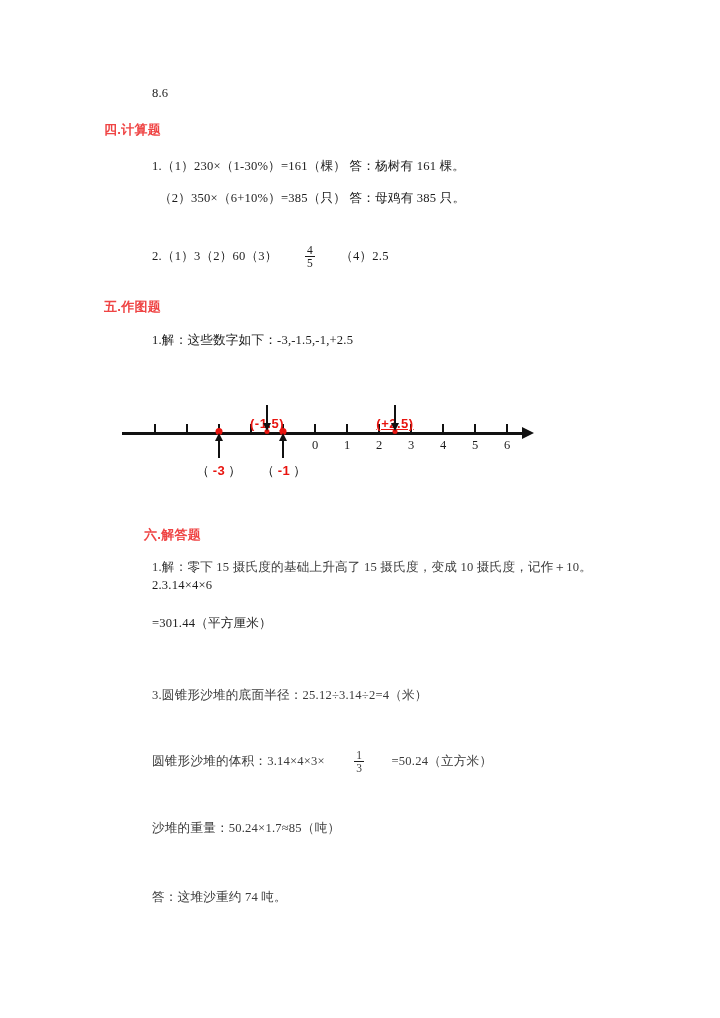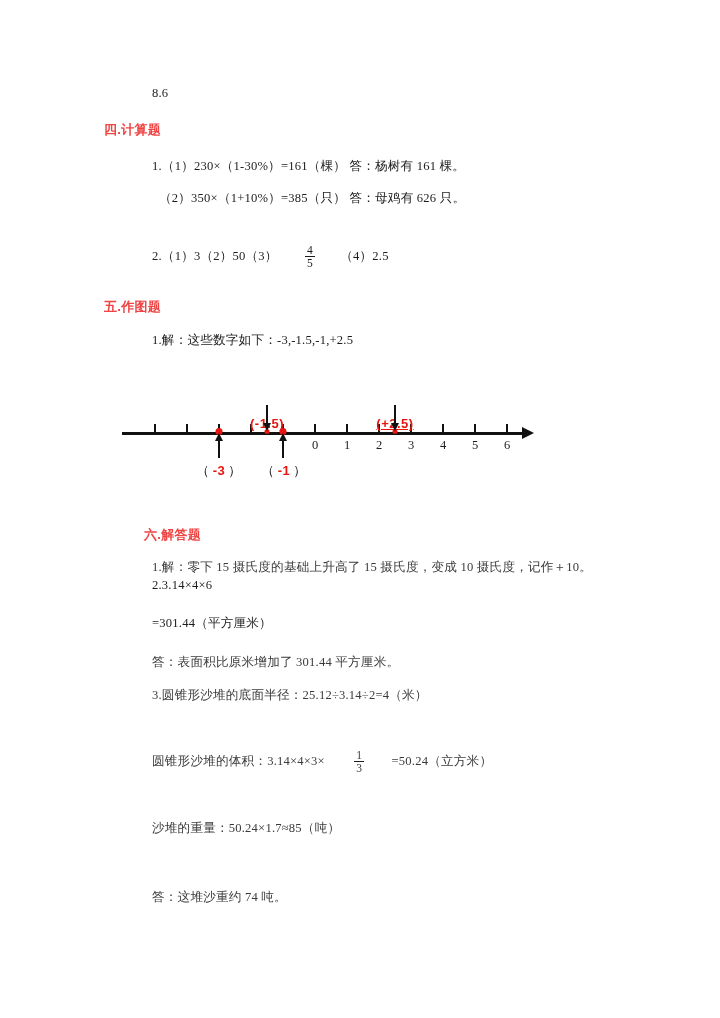--- a/index.html
+++ b/index.html
@@ -175,24 +175,24 @@
 <body>
 
 <div class="page">
 
   <div class="line" style="left:104px; top:86px;">8.6</div>
 
   <div class="heading" style="left:104px; top:121px;">四.计算题</div>
 
   <div class="line" style="left:104px; top:159px;">1.（1）230×（1-30%）=161（棵）      答：杨树有 161 棵。</div>
 
-  <div class="line" style="left:111px; top:191px;">（2）350×（1+10%）=385（只）      答：母鸡有 626 只。</div>
+  <div class="line" style="left:111px; top:191px;">（2）350×（6+10%）=385（只）      答：母鸡有 385 只。</div>
 
   <div class="line" style="left:104px; top:245px;">
-    <span>2.（1）3（2）50（3）</span>
+    <span>2.（1）3（2）60（3）</span>
     <span class="frac" style="margin-left:24px; margin-right:22px;">
       <span class="num">4</span>
       <span class="den">5</span>
     </span>
     <span>（4）2.5</span>
   </div>
 
   <div class="heading" style="left:104px; top:298px;">五.作图题</div>
 
   <div class="line" style="left:104px; top:333px;">1.解：这些数字如下：-3,-1.5,-1,+2.5</div>
@@ -242,21 +242,20 @@
   </div>
 
   <div class="heading" style="left:104px; top:526px;margin-left:40px;">六.解答题</div>
 
   <div class="line faint" style="left:104px; top:560px;">1.解：零下 15 摄氏度的基础上升高了 15 摄氏度，变成 10 摄氏度，记作＋10。</div>
 
   <div class="line" style="left:104px; top:578px;">2.3.14×4×6</div>
 
   <div class="line" style="left:104px; top:616px;">=301.44（平方厘米）</div>
 
-  <div class="line faint" style="left:104px; top:655px;">答：表面积比原米增加了 301.44 平方厘米。</div>
 
   <div class="line faint" style="left:104px; top:688px;">3.圆锥形沙堆的底面半径：25.12÷3.14÷2=4（米）</div>
 
   <div class="line faint" style="left:104px; top:750px;">
     <span>圆锥形沙堆的体积：3.14×4×3×</span>
     <span class="frac" style="margin-left:26px; margin-right:24px;">
       <span class="num">1</span>
       <span class="den">3</span>
     </span>
     <span>=50.24（立方米）</span>

